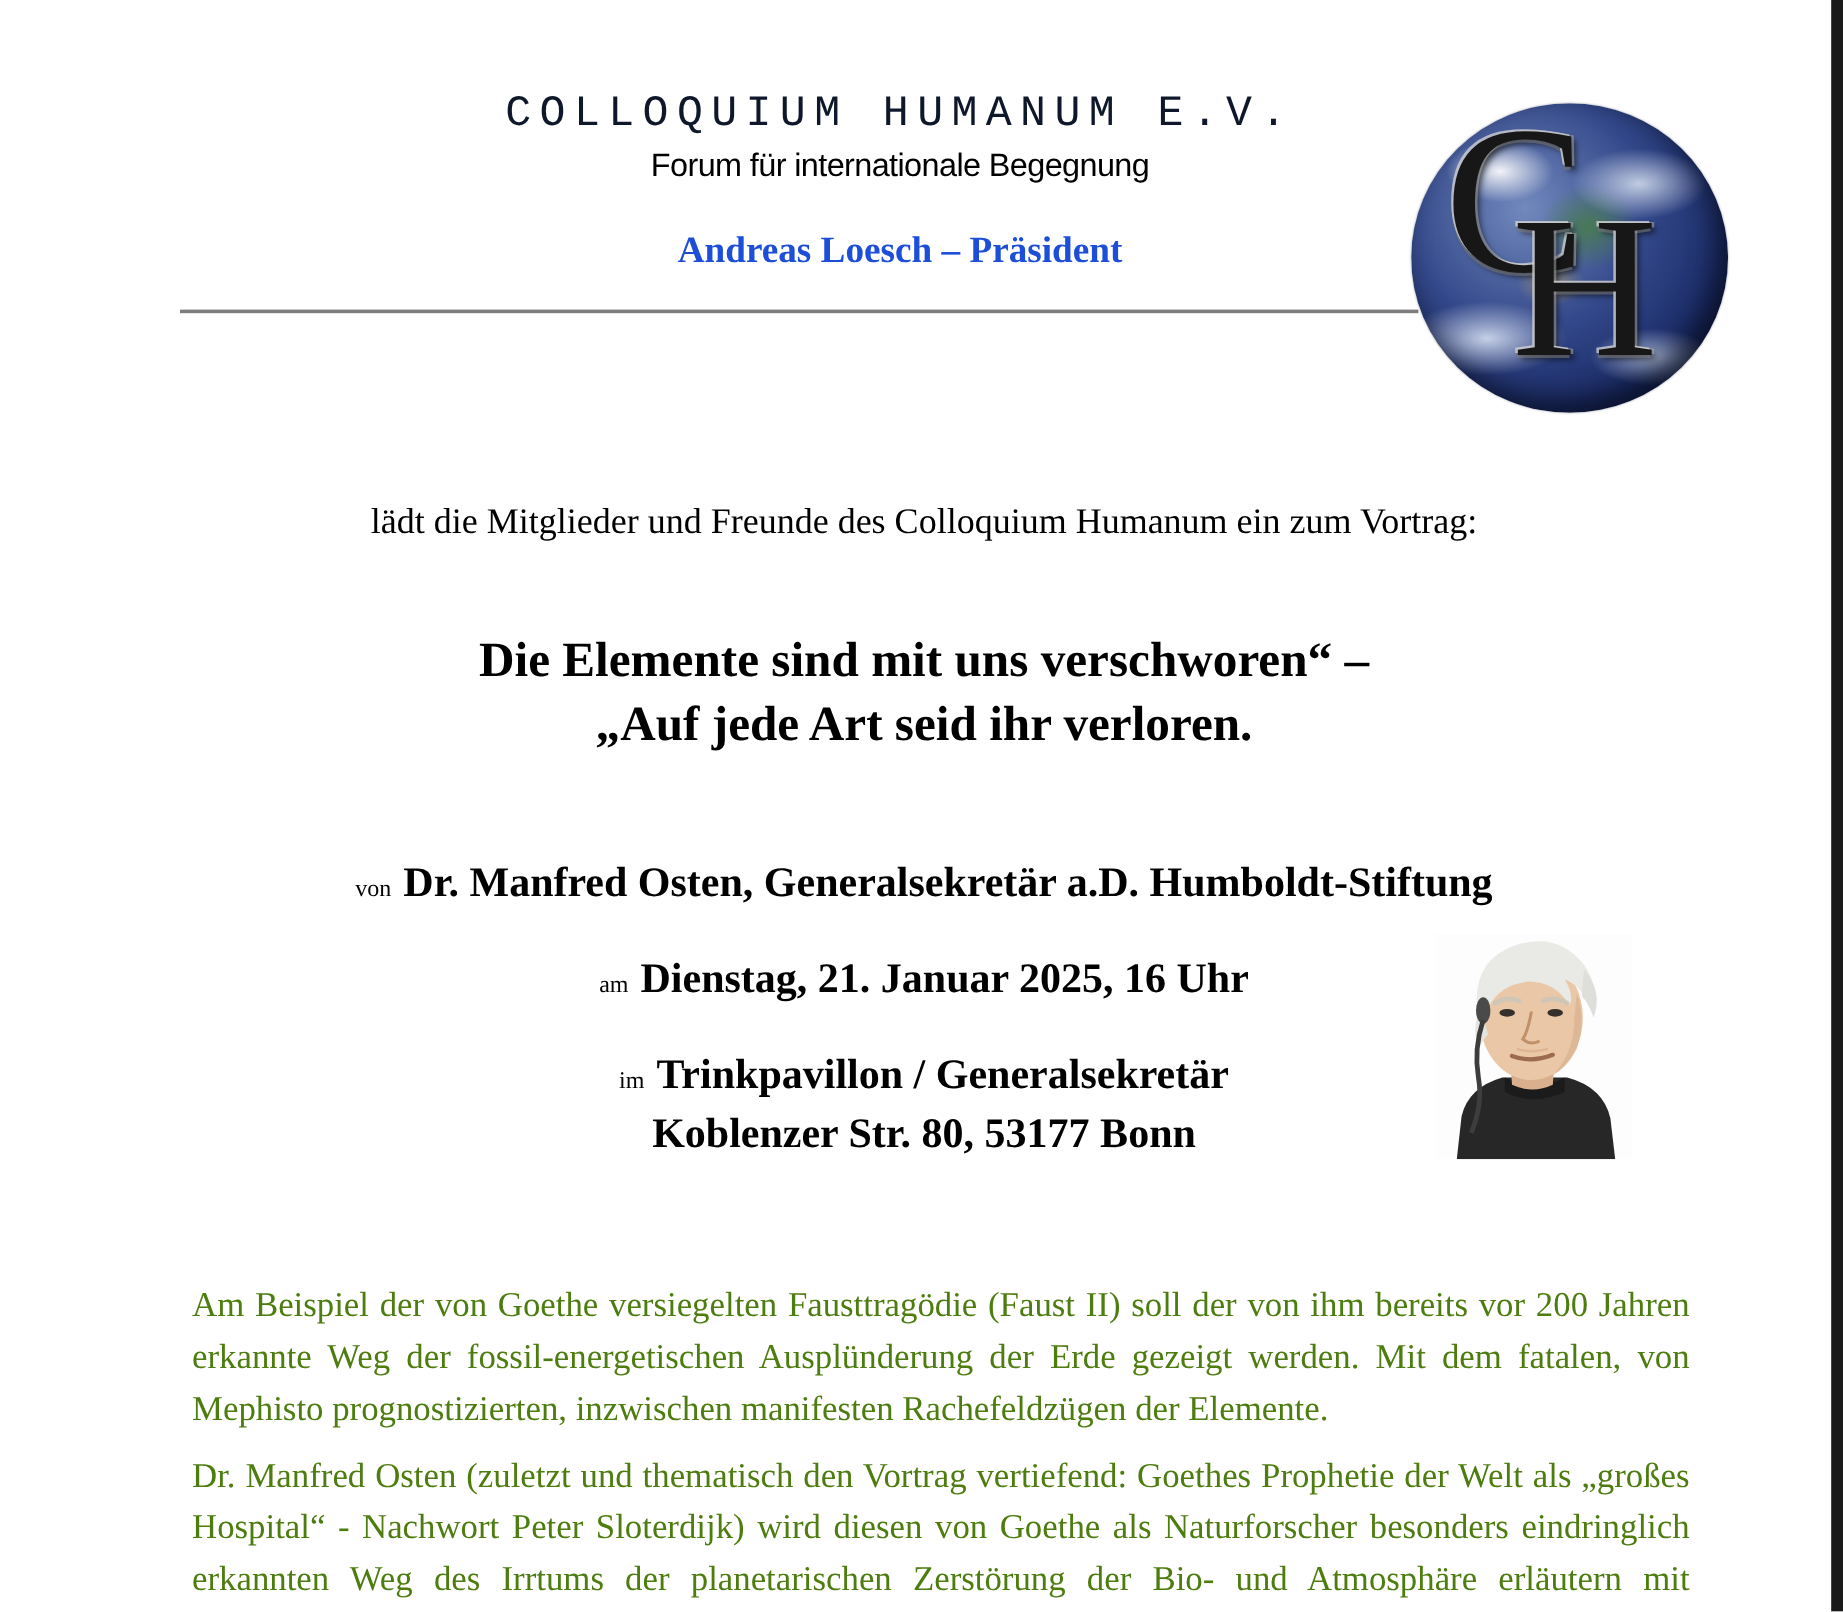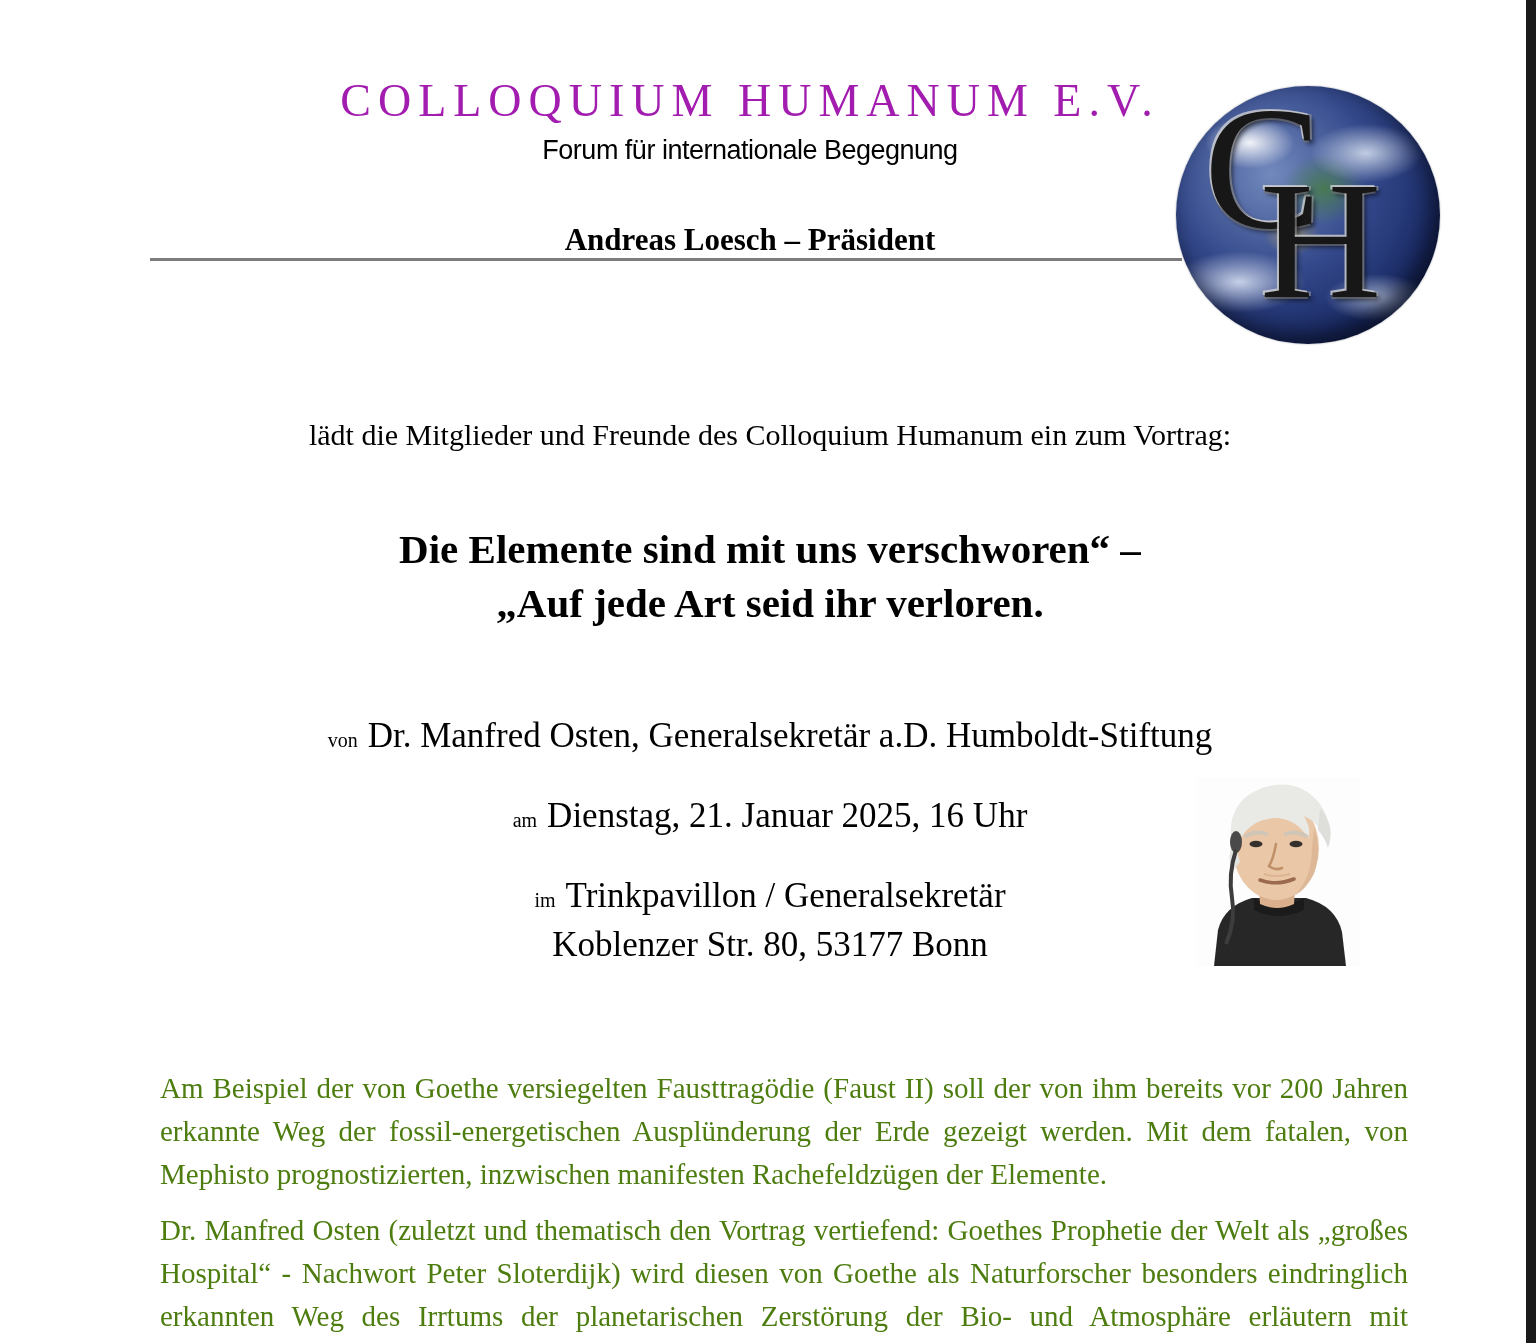--- a/index.html
+++ b/index.html
@@ -18,40 +18,40 @@
 
   
   .header-block {
     position: absolute;
     left: 120px;
     top: 74px;
     width: 1260px;
     text-align: center;
   }
   .org-name {
-    font-family: Liberation Serif, serif;
-    font-size: 46px;
+    font-family: Liberation Mono, monospace;
+    font-size: 36px;
     font-weight: 400;
     letter-spacing: 7px;
-    color: #a21caf;
+    color: #0f172a;
     white-space: nowrap;
   }
   .org-subtitle {
     margin-top: 8px;
     font-family: "Liberation Sans", sans-serif;
     font-size: 27px;
     font-weight: 400;
     letter-spacing: -0.5px;
     color: #000000;
   }
   .president-line {
-    margin-top: 56px;
+    margin-top: 36px;
     font-size: 31px;
     font-weight: 700;
-    color: #000000;
+    color: #1d4ed8;
   }
   .header-separator {
     position: absolute;
     left: 150px;
     top: 258px;
     width: 1032px;
     height: 3px;
     background: #7d7d7d;
   }
 
@@ -111,21 +111,21 @@
   .when-line    { top: 796px; }
   .venue-line   { top: 876px; }
   .venue-addr   { top: 925px; }
   .prefix {
     font-size: 20px;
     font-weight: 400;
     margin-right: 10px;
   }
   .bold-big {
     font-size: 35px;
-    font-weight: 400;
+    font-weight: 700;
   }
 
   
   .speaker-photo {
     position: absolute;
     left: 1196px;
     top: 778px;
     width: 164px;
     height: 188px;
   }

